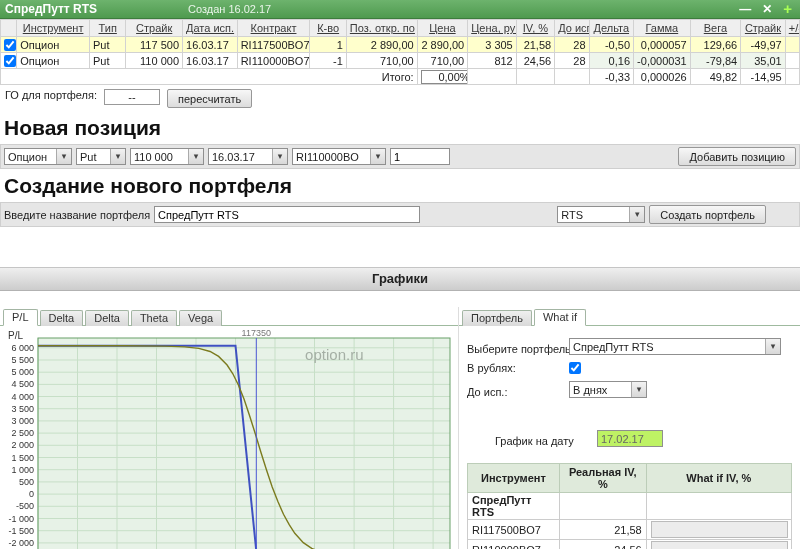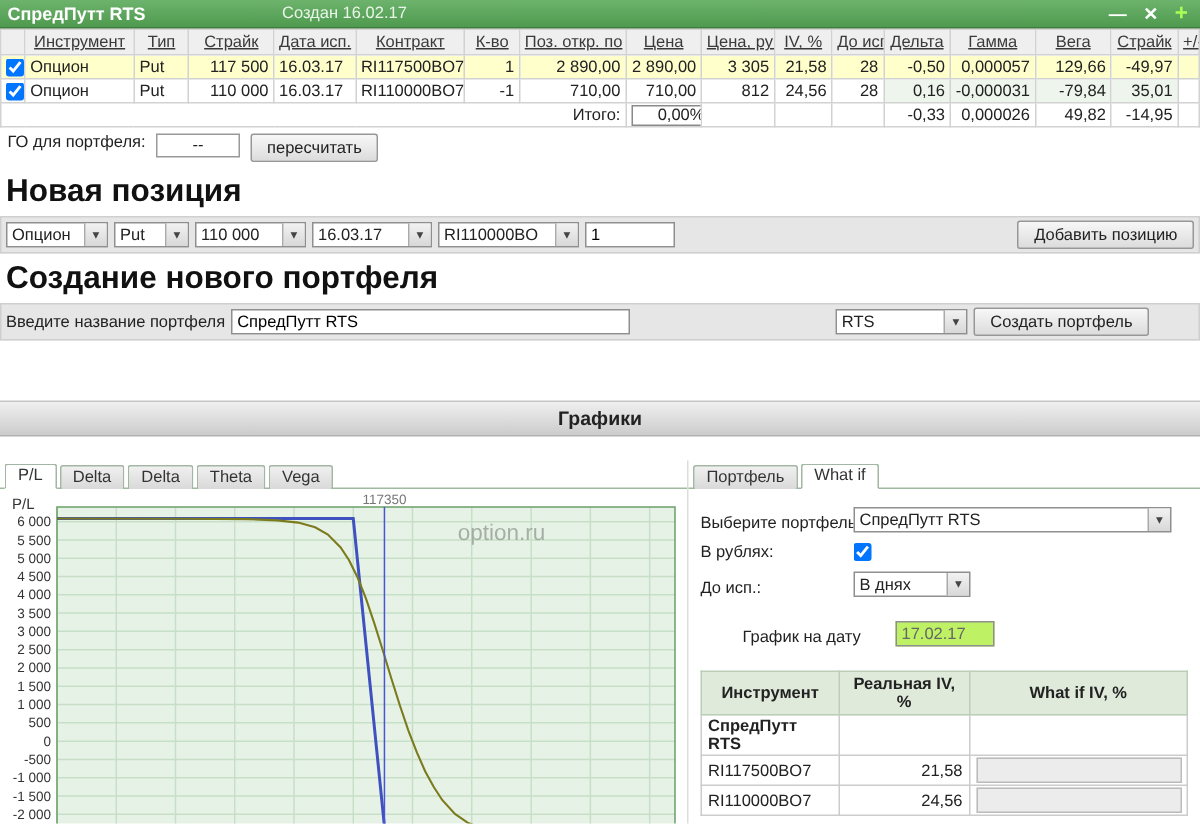--- a/index.html
+++ b/index.html
@@ -36,21 +36,21 @@
   .panels{display:flex;margin-top:16px;}
   .left-panel{width:458px;}
   .right-panel{flex:1;border-left:1px solid #ddd;}
   .tabbar{display:flex;gap:2px;padding:0 0 0 3px;border-bottom:1px solid #9fba9f;height:18px;align-items:flex-end;}
   .tab{border:1px solid #a3b5a3;border-bottom:none;border-radius:2px 2px 0 0;background:linear-gradient(#f0f0f0,#d9d9d9);
        padding:1px 8px 2px;font-size:11px;color:#333;cursor:pointer;margin-bottom:-1px;}
   .tab.active{background:#fff;border-bottom:1px solid #fff;}
   .chart{padding-top:2px;}
   .rp-body{padding:12px 8px 0 8px;}
   .frow{display:flex;align-items:flex-end;margin:0 0 7px;}
-  .frow.mt{margin-top:16px;padding-left:28px;}
+  .frow.mt{margin-top:32px;padding-left:28px;}
   .flbl{width:102px;flex-shrink:0;white-space:nowrap;}
   .grow{flex:1;max-width:212px;}
   .dateinp{width:58px;background:#bef264;color:#666;}
   table.ivt{border-collapse:collapse;margin-top:16px;width:325px;}
   table.ivt th{background:#dfeadb;border:1px solid #bccdb8;font-weight:bold;padding:2px 4px;font-size:11px;text-align:center;height:16px;}
   table.ivt td{border:1px solid #ccc;padding:1px 4px;height:16px;font-size:11px;}
   table.ivt td.r{text-align:right;}
   .wi{width:96%;border:1px solid #bbb;background:#ececec;height:13px;font-size:11px;font-family:"Liberation Sans",sans-serif;}
 </style>
 </head>

